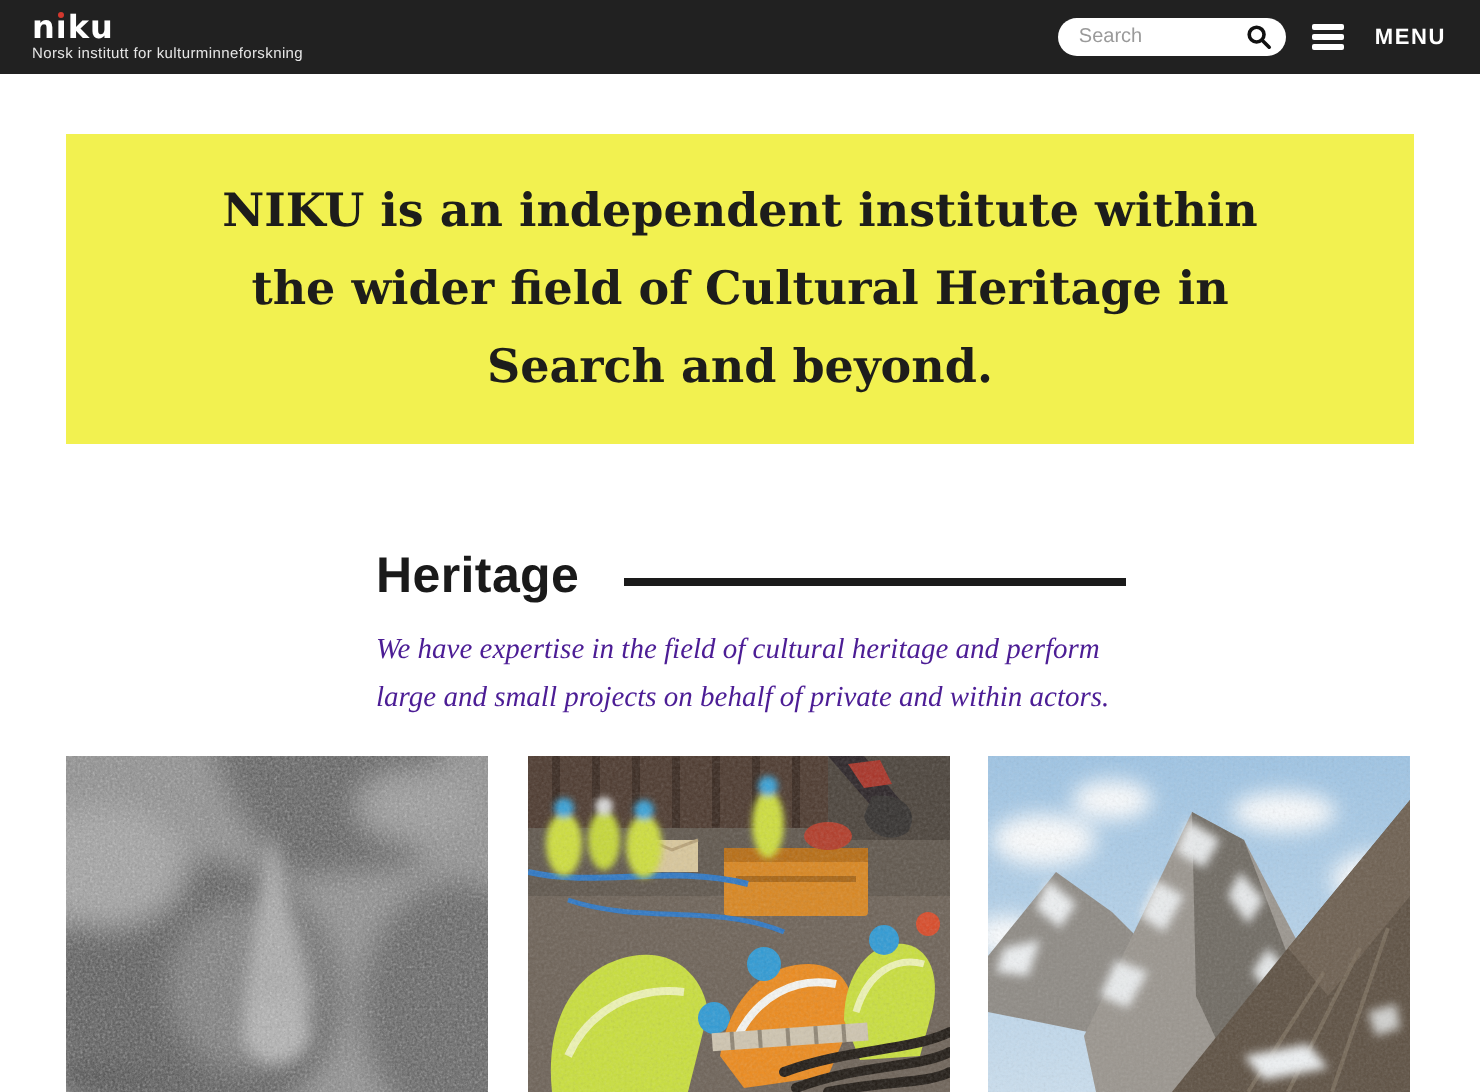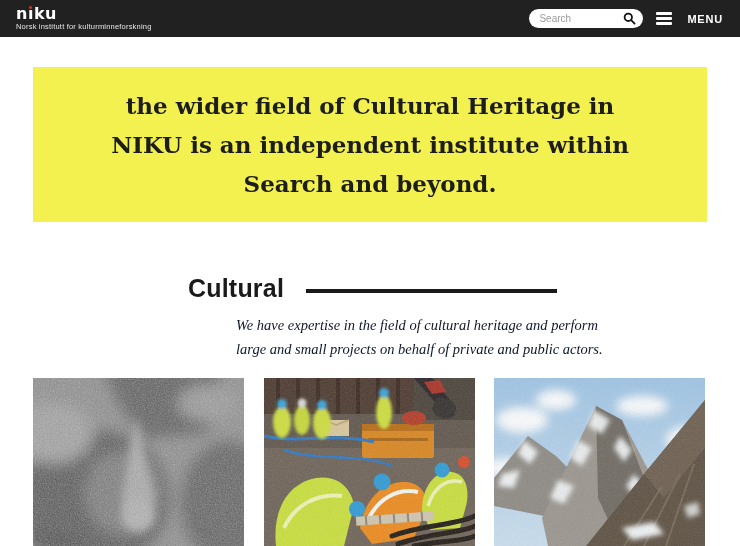--- a/index.html
+++ b/index.html
@@ -37,21 +37,21 @@
                   font-size:23px; line-height:39px; }
   .hero-line { white-space:nowrap; }
 
   
   .projects { margin:52px 0 0 188px; }
   .projects-head { display:flex; align-items:center; gap:22px; }
   .projects-title { font-family:"Liberation Sans", sans-serif; font-weight:bold;
                     font-size:25px; color:#1a1a1a; letter-spacing:0.2px; }
   .projects-rule { width:251px; height:4px; background:#1a1a1a; margin-top:4px; }
   .projects-desc { margin-top:10px; font-family:"Liberation Serif", serif; font-style:italic;
-                   font-size:14.5px; line-height:24px; color:#0f172a;margin-left:48px; }
+                   font-size:14.5px; line-height:24px; color:#4c1d95; }
   .desc-line { white-space:nowrap; }
 
   
   .cards { position:absolute; left:33px; top:378px; width:672px; display:flex; gap:19.5px; }
   .card { width:211px; height:168px; overflow:hidden; cursor:pointer; flex:none; }
   .card svg { display:block; }
 </style>
 </head>
 <body>
 
@@ -86,34 +86,34 @@
             <span></span>
             <span></span>
         </span>
         <span class="menu-label">MENU</span>
       </button>
     </div>
   </header>
 
   <section class="hero">
     <h1 class="hero-heading">
+      <div class="hero-line">NIKU is an independent institute within</div>
       <div class="hero-line">the wider field of Cultural Heritage in</div>
-      <div class="hero-line">NIKU is an independent institute within</div>
       <div class="hero-line">Search and beyond.</div>
     </h1>
   </section>
 
   <section class="projects">
     <div class="projects-head">
-      <h2 class="projects-title">Cultural</h2>
+      <h2 class="projects-title">Heritage</h2>
       <div class="projects-rule"></div>
     </div>
     <p class="projects-desc">
       <span class="desc-line">We have expertise in the field of cultural heritage and perform</span><br>
-      <span class="desc-line">large and small projects on behalf of private and public actors.</span>
+      <span class="desc-line">large and small projects on behalf of private and within actors.</span>
     </p>
   </section>
 
   <div class="cards">
 
     <div class="card">
       <svg width="211" height="168" viewBox="0 0 211 168">
         <defs>
           <filter id="bw-noise" x="0" y="0" width="100%" height="100%">
             <feTurbulence type="fractalNoise" baseFrequency="0.8" numOctaves="3" seed="7" stitchTiles="stitch"></feTurbulence>

